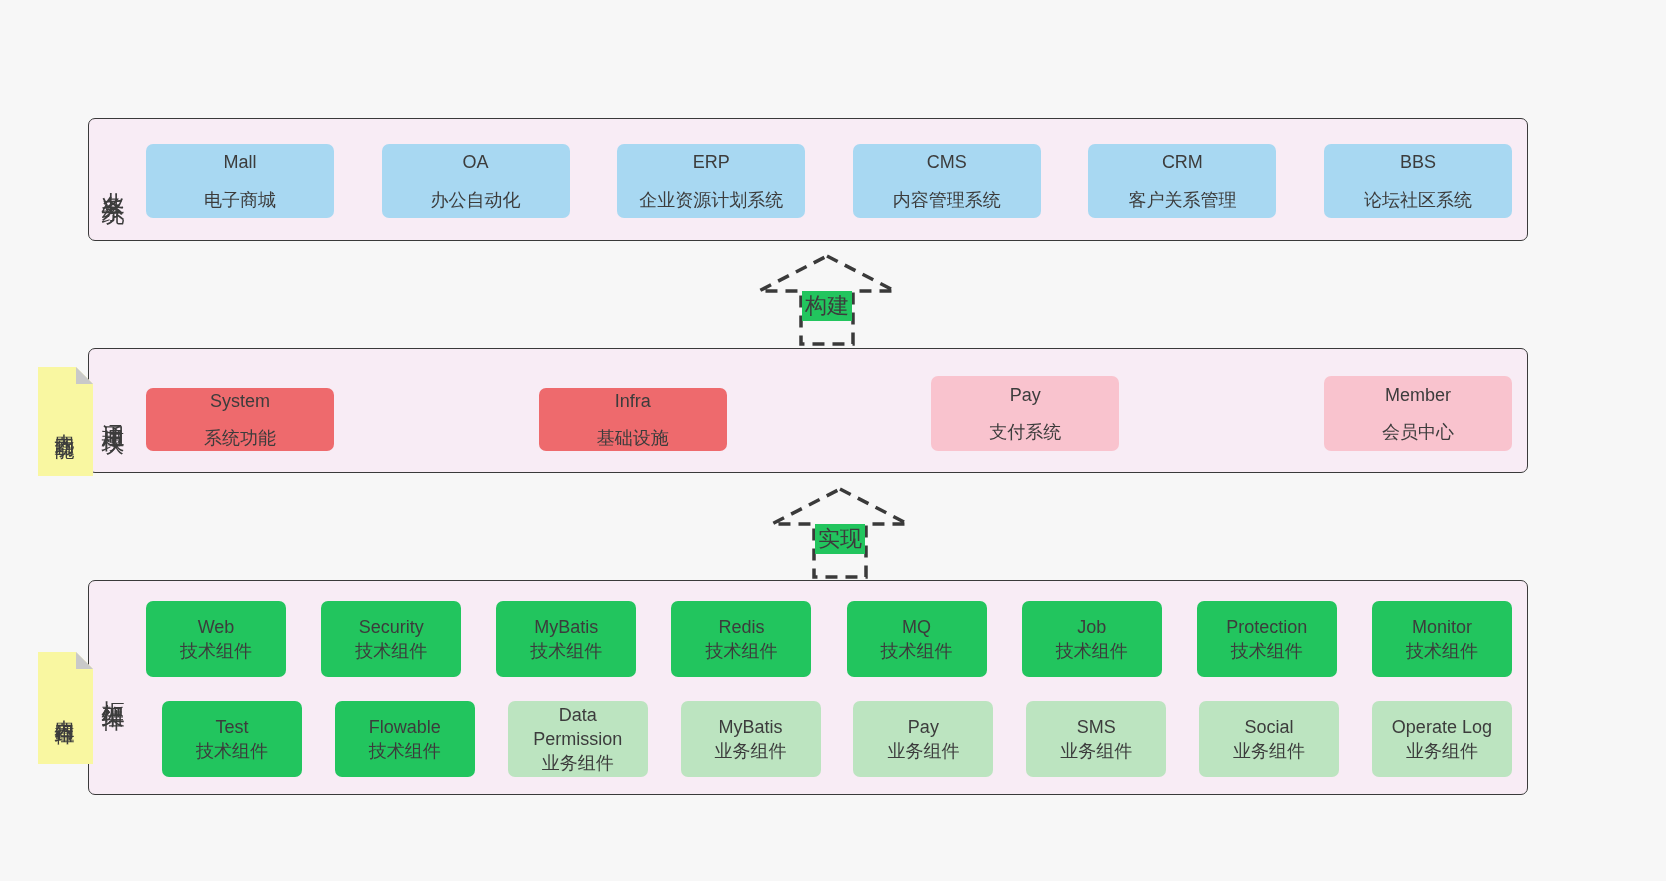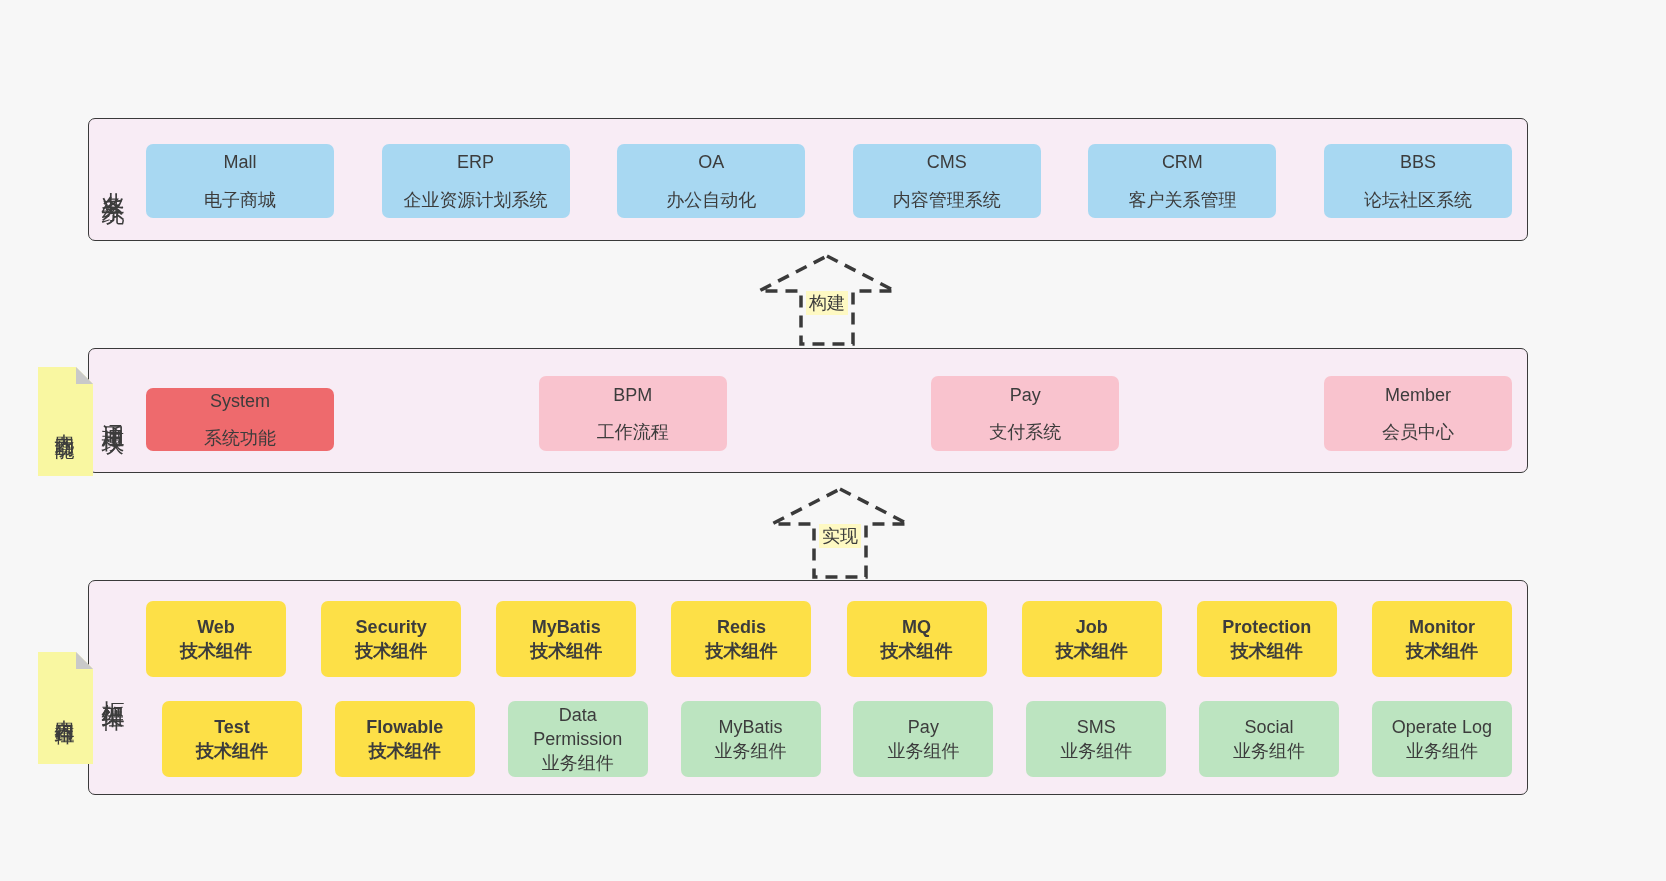--- a/index.html
+++ b/index.html
@@ -20,57 +20,57 @@
   .row3a{top:20px;height:76px;}
   .row3b{top:120px;height:76px;padding-left:16px;}
   .box{display:flex;flex-direction:column;align-items:center;justify-content:center;
        border-radius:7px;text-align:center;font-size:18px;line-height:1.35;
        padding:2px 6px;box-sizing:border-box;}
   .w6{width:188px;gap:13px;}
   .w8{width:140px;}
   .c-blue{background:#a8d8f2;}
   .c-red{background:#ee6a6d;margin-top:12px;}
   .c-pink{background:#f9c3ce;}
-  .c-green{background:#fde047;font-weight:bold;}
+  .c-green{background:#22c55e;}
   .c-lgreen{background:#bce4c0;}
   .sticky{position:absolute;left:38px;width:55px;z-index:3;}
   .sticky-1{top:367px;height:109px;}
   .sticky-2{top:652px;height:112px;}
   .sticky-paper{position:absolute;inset:0;background:#f9f7a1;
        clip-path:polygon(0 0,calc(100% - 17px) 0,100% 17px,100% 100%,0 100%);}
   .sticky-fold{position:absolute;top:0;right:0;width:17px;height:17px;background:#c9c9c9;
        clip-path:polygon(0 0,100% 100%,0 100%);}
   .sticky-text{position:absolute;inset:0;display:flex;align-items:center;justify-content:center;
        writing-mode:vertical-rl;text-orientation:upright;font-size:20px;letter-spacing:2px;}
   .arrow{position:absolute;width:140px;height:92px;}
   .arrow-1{left:757px;top:254px;}
   .arrow-2{left:770px;top:487px;text-align:center;}
   .arrow svg{display:block;width:140px;height:92px;}
   .arrow-label{position:absolute;top:37px;left:50%;transform:translateX(-50%);
-       background:#fef9c3;padding:0 3px;font-size:18px;white-space:nowrap;}
+       background:#22c55e;padding:0 3px;font-size:22px;white-space:nowrap;}
 </style>
 </head>
 <body>
 
 <div class="canvas">
 
   <section class="band band-1">
     <div class="vlabel">业务系统</div>
     <div class="boxrow row-b1">
       <div class="box w6 c-blue">
         <div>Mall</div>
         <div>电子商城</div>
       </div>
       <div class="box w6 c-blue">
+        <div>OA</div>
+        <div>办公自动化</div>
+      </div>
+      <div class="box w6 c-blue">
         <div>ERP</div>
         <div>企业资源计划系统</div>
-      </div>
-      <div class="box w6 c-blue">
-        <div>OA</div>
-        <div>办公自动化</div>
       </div>
       <div class="box w6 c-blue">
         <div>CMS</div>
         <div>内容管理系统</div>
       </div>
       <div class="box w6 c-blue">
         <div>CRM</div>
         <div>客户关系管理</div>
       </div>
       <div class="box w6 c-blue">
@@ -93,23 +93,23 @@
     <div class="sticky-text">内置功能</div>
   </div>
 
   <section class="band band-2">
     <div class="vlabel">通用模块</div>
     <div class="boxrow row-b2">
       <div class="box w6 c-red">
         <div>System</div>
         <div>系统功能</div>
       </div>
-      <div class="box w6 c-pink">
-        <div>BPM</div>
-        <div>工作流程</div>
+      <div class="box w6 c-red">
+        <div>Infra</div>
+        <div>基础设施</div>
       </div>
       <div class="box w6 c-pink">
         <div>Pay</div>
         <div>支付系统</div>
       </div>
       <div class="box w6 c-pink">
         <div>Member</div>
         <div>会员中心</div>
       </div>
     </div>

